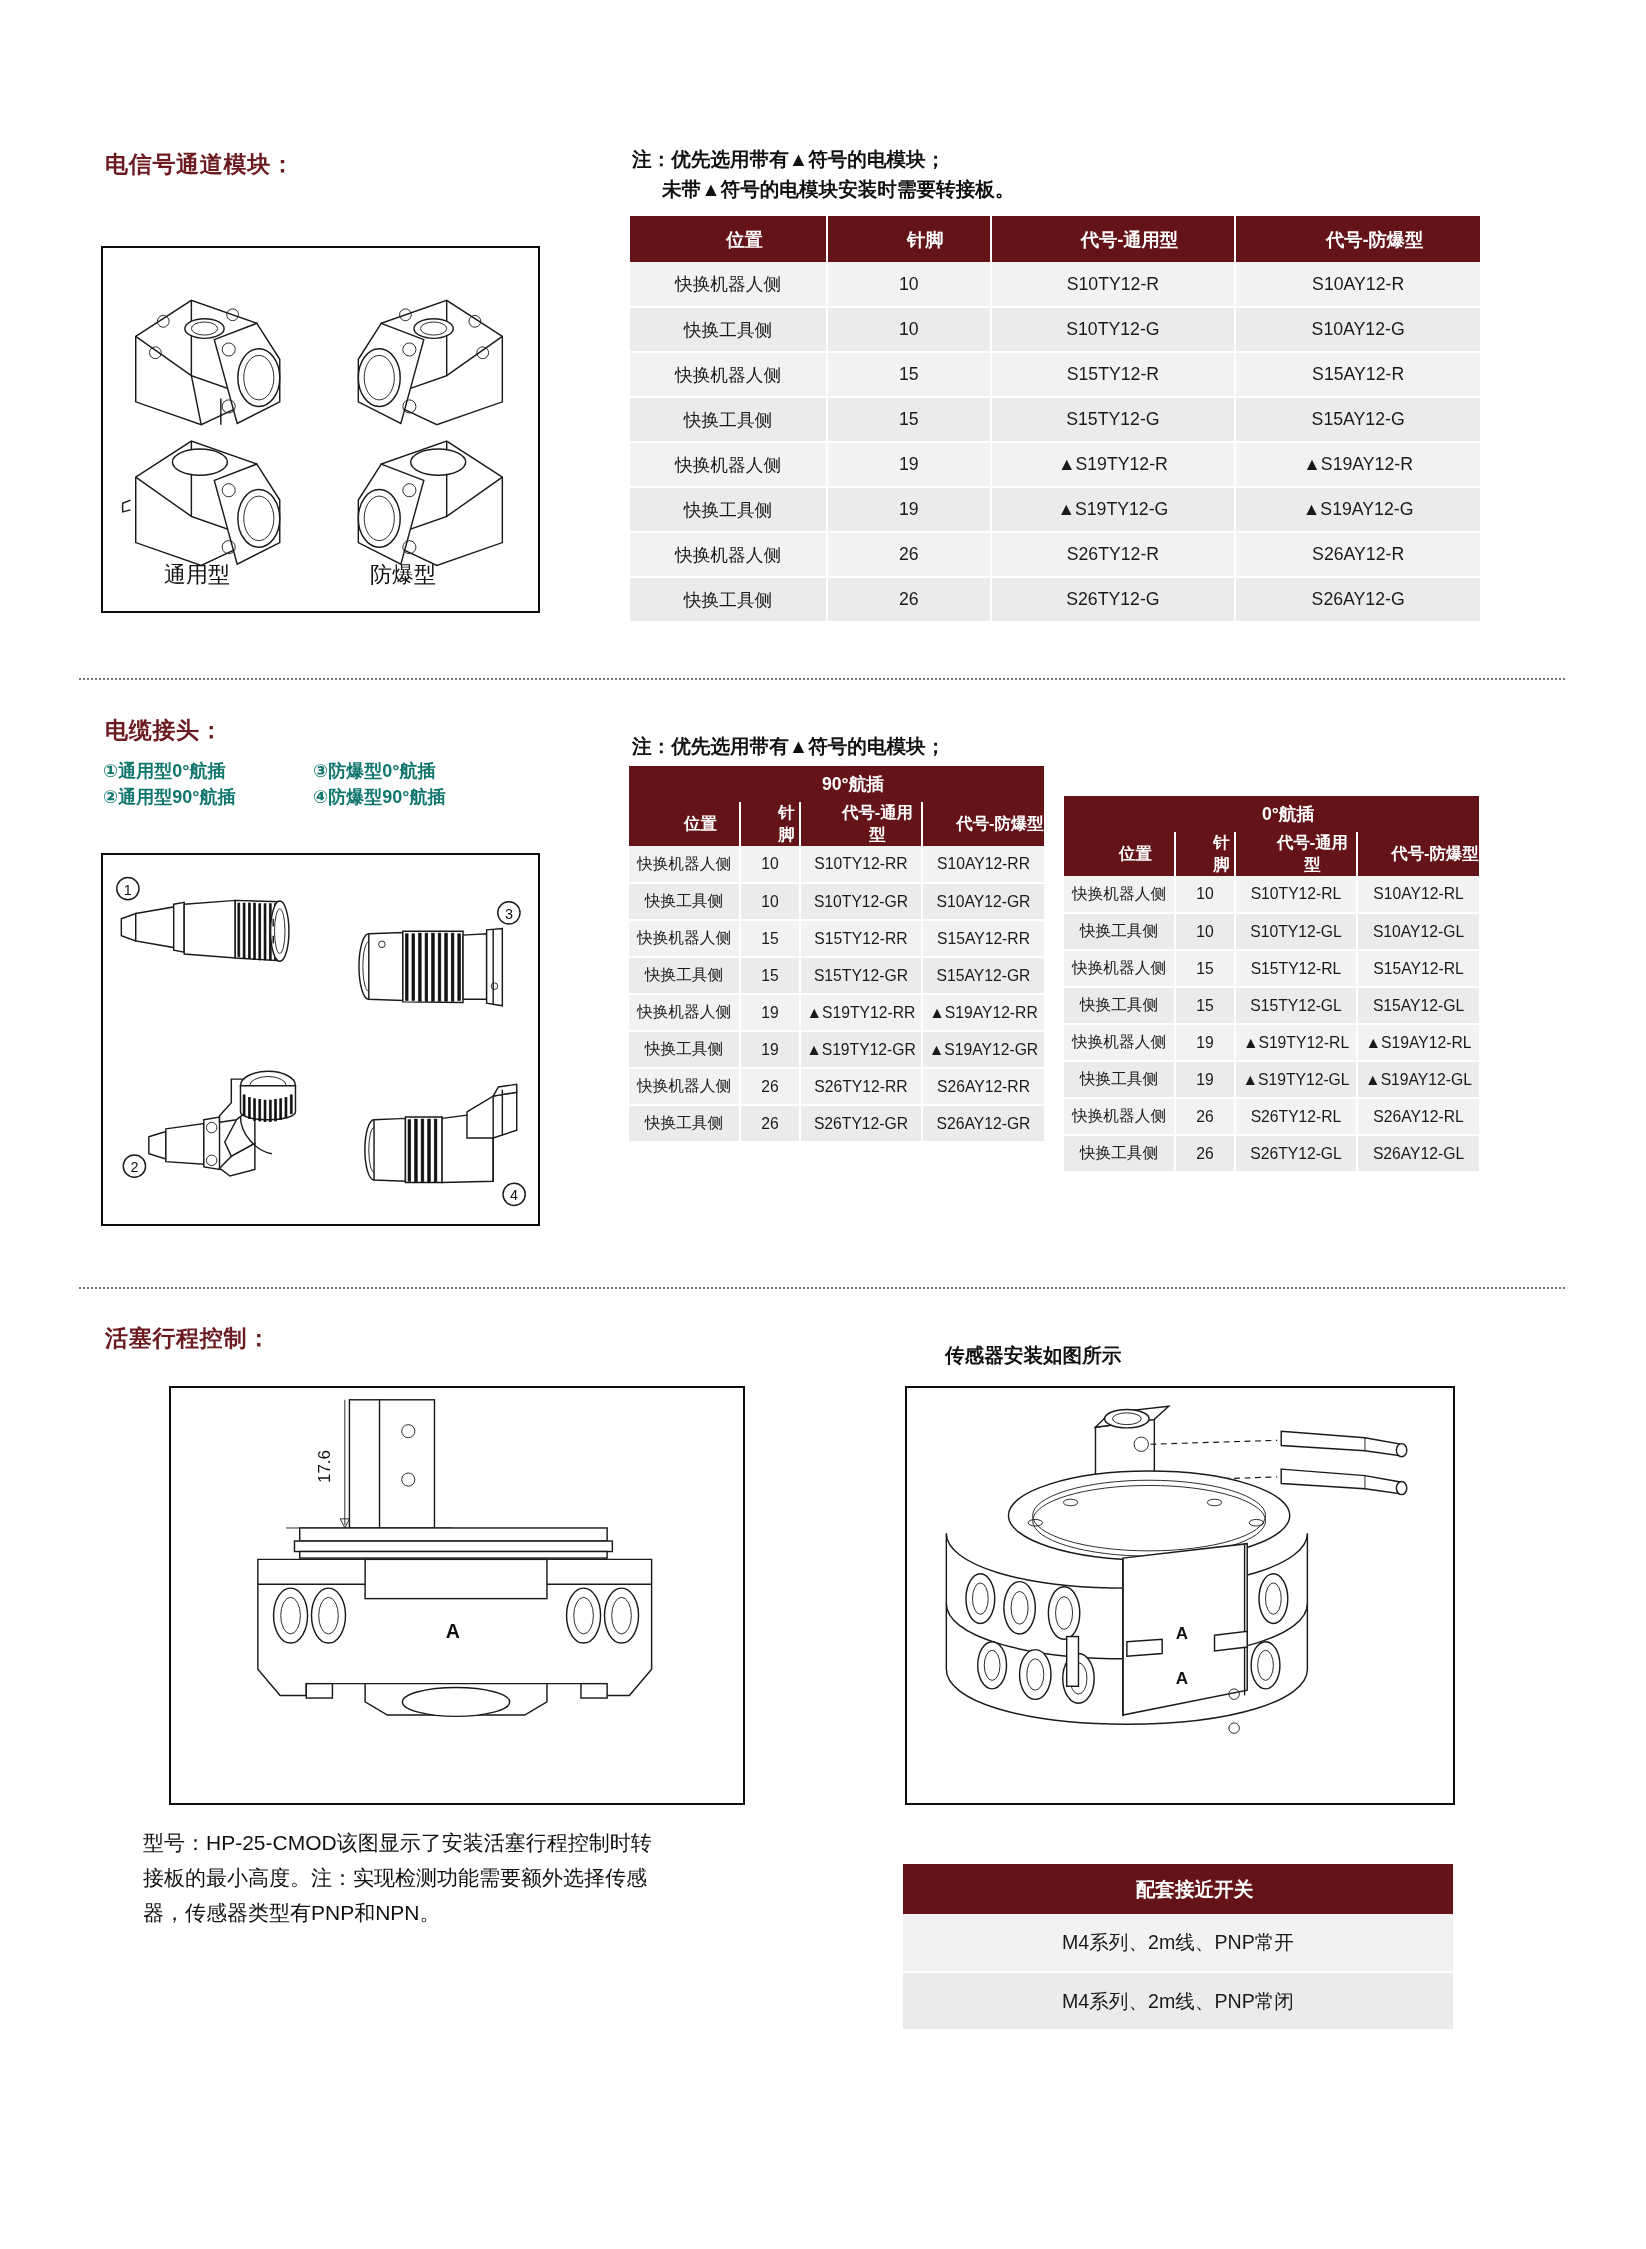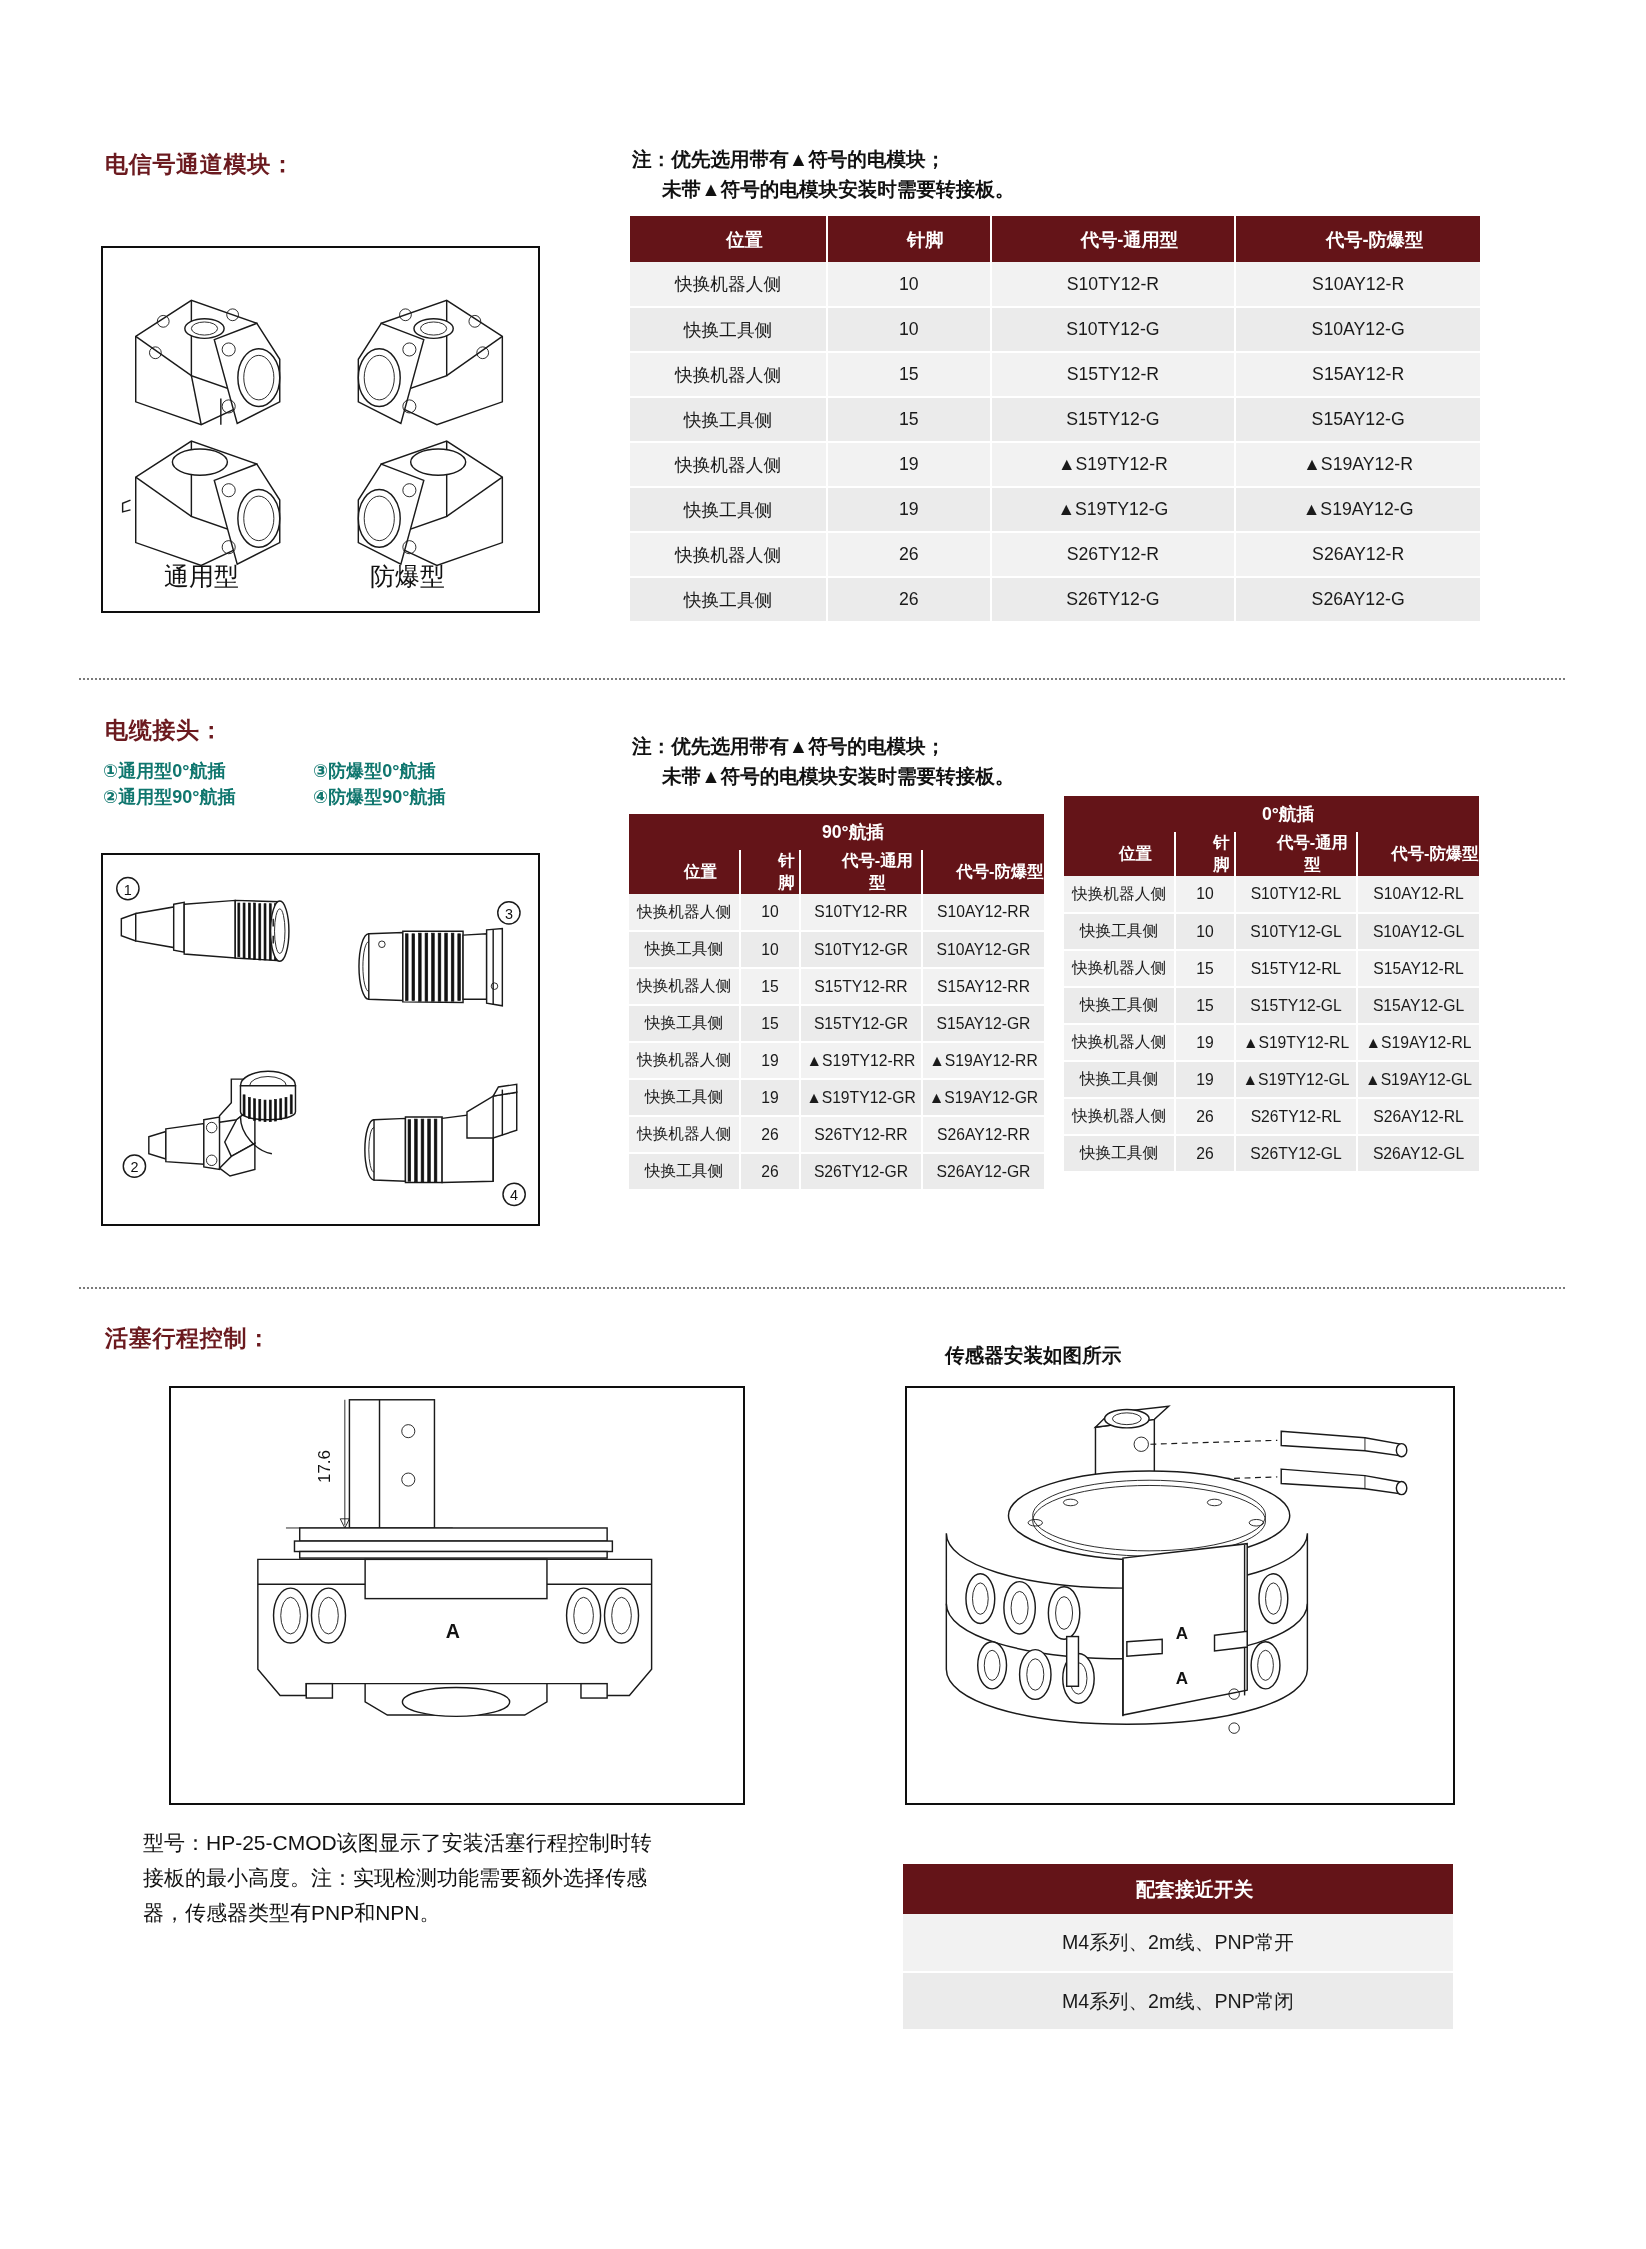--- a/index.html
+++ b/index.html
@@ -40,21 +40,21 @@
 
   
   .figbox {
     position: absolute;
     border: 2.6px solid #0e0e0e;
     background: #fff;
     overflow: hidden;
   }
   .fig-caption {
     position: absolute;
-    font-size: 25px;
+    font-size: 22px;
     color: #111;
     white-space: nowrap;
   }
   .fig-note {
     position: absolute;
     font-size: 19.6px;
     font-weight: bold;
     color: #111;
     white-space: nowrap;
     margin-left: 40px;
@@ -98,21 +98,21 @@
   }
   table.spec td:last-child { border-right: none; }
   table.spec tr:nth-child(even) td { background: #ebebeb; }
 
   
   #table-signal { left: 630px; top: 216px; width: 850px; }
   #table-signal th { height: 46px; }
   #table-signal td { height: 45px; }
 
   
-  #table-90 { left: 629px; top: 814px; width: 415px; font-size: 15.7px; }
+  #table-90 { left: 629px; top: 766px; width: 415px; font-size: 15.7px; }
   #table-90 th.grouphdr, #table-0 th.grouphdr {
     font-size: 17.7px; height: 36px; border-right: none;
   }
   #table-90 th.sub, #table-0 th.sub { height: 36px; font-size: 16.4px; }
   #table-90 td, #table-0 td { height: 37px; font-size: 15.7px; }
   #table-0 { left: 1064px; top: 796px; width: 415px; font-size: 15.7px; }
 
   
   #table-switch { left: 903px; top: 1864px; width: 550px; }
   #table-switch th { height: 50px; font-size: 19.6px; border-right: none; }

